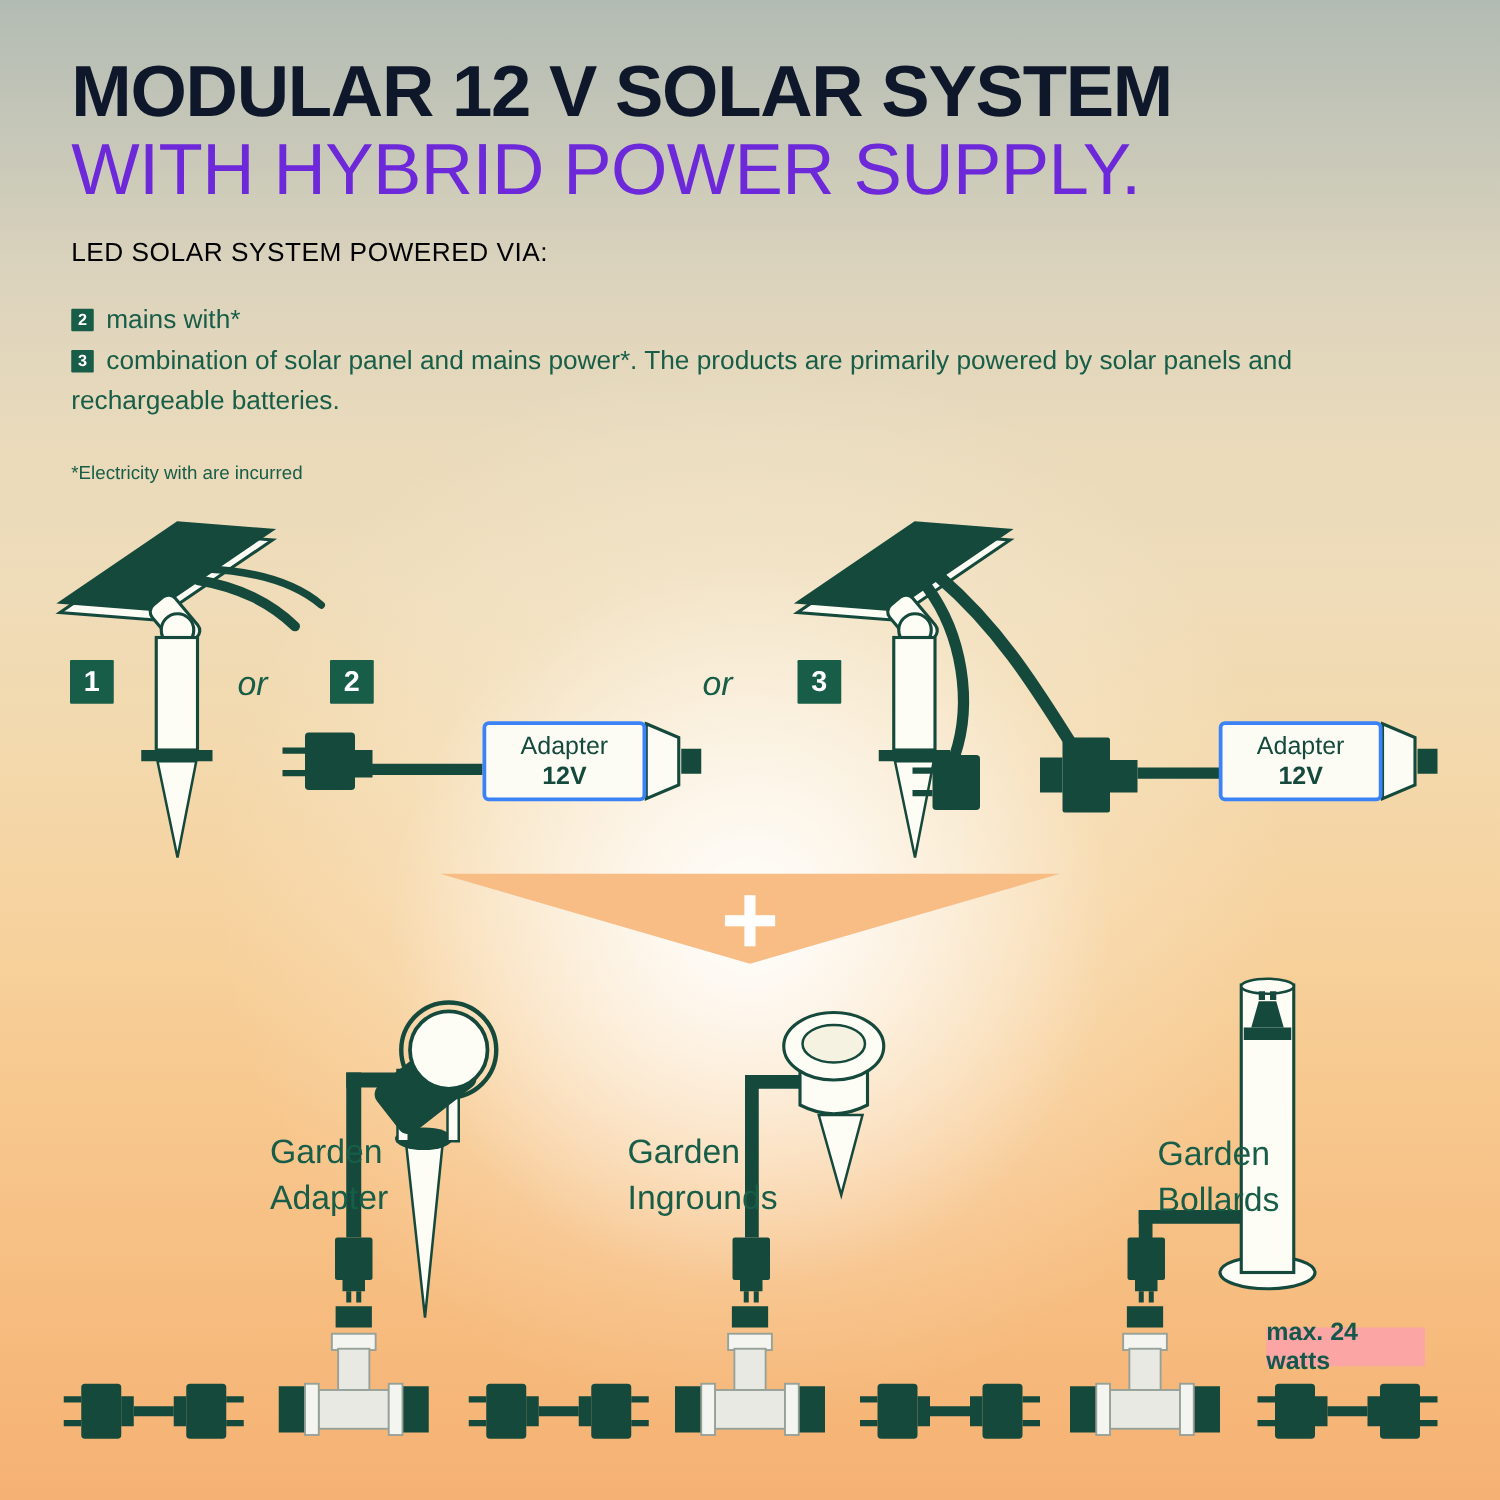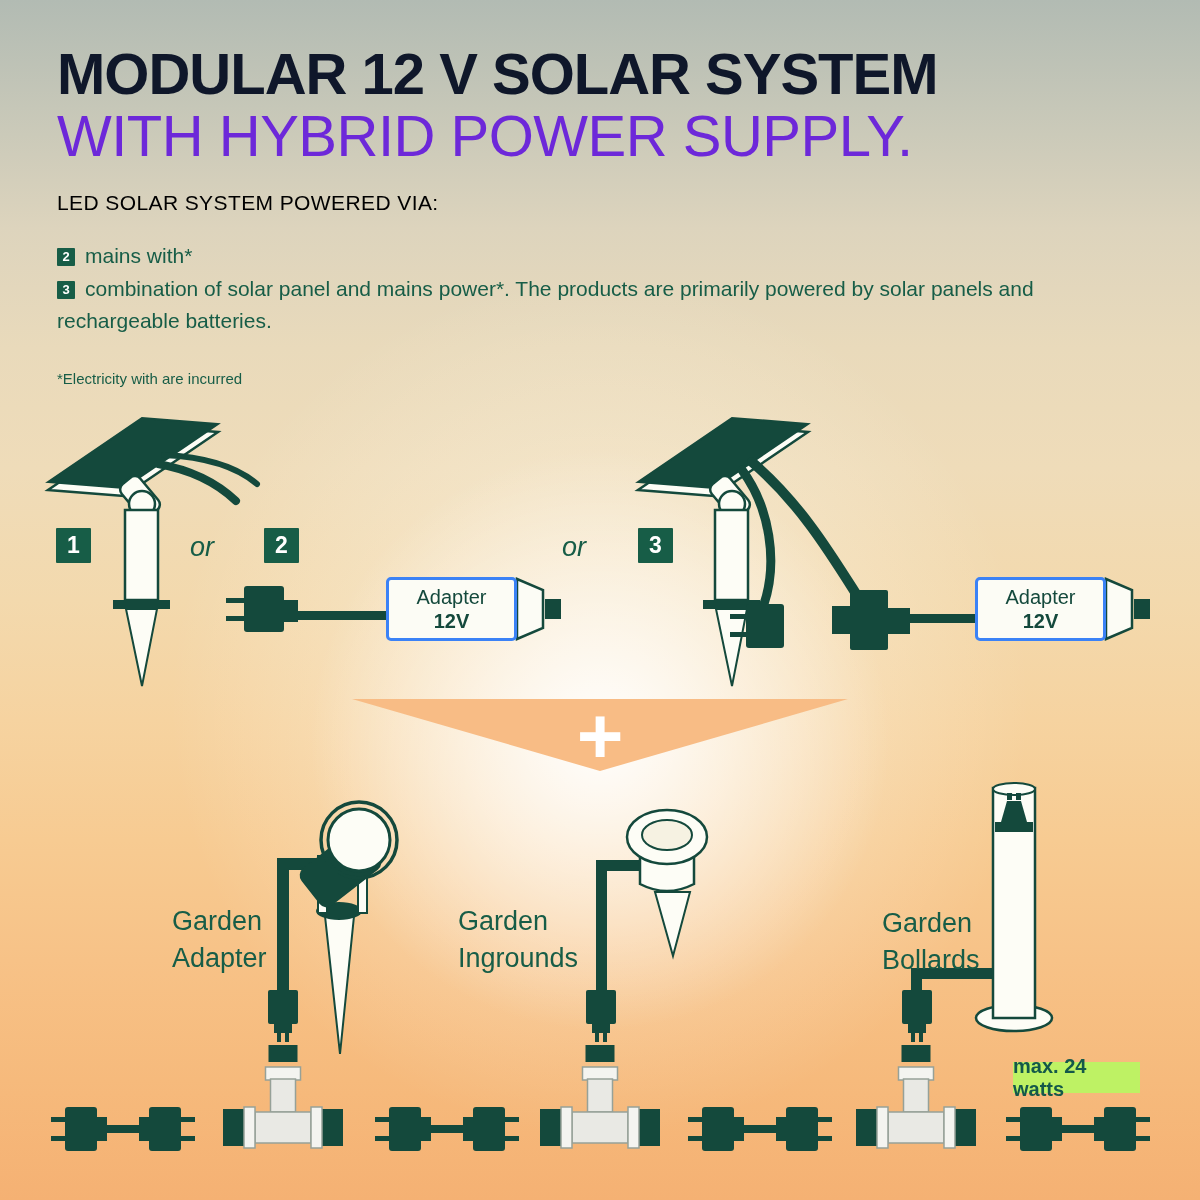--- a/index.html
+++ b/index.html
@@ -40,23 +40,23 @@
   .adapter-box{
     width:131px;height:64px;background:#fcfcf5;border:3px solid #3b82f6;border-radius:5px;
     box-sizing:border-box;display:flex;flex-direction:column;align-items:center;justify-content:center;
     color:#14493c;font-size:20px;line-height:24px;
   }
   .adapter-box .v{font-weight:700;}
   .plus-sign{
     left:555px;top:690px;width:90px;text-align:center;
     font-size:80px;font-weight:700;color:#ffffff;line-height:92px;
   }
-  .product-label{font-size:27px;line-height:37px;color:#175d47;}
+  .product-label{font-size:27px;line-height:37px;color:#175d47;margin-left:44px;}
   .watts-box{
-    left:1013px;top:1062px;width:127px;height:31px;background:#bef264;
+    left:1013px;top:1062px;width:127px;height:31px;background:#fca5a5;
     display:flex;align-items:center;justify-content:center;
     font-size:20px;font-weight:700;color:#14584a;
   }
   svg.illus{position:absolute;left:0;top:0;pointer-events:none;}
 </style>
 </head>
 <body>
 
 <div class="canvas">
   <div class="bg"></div>

